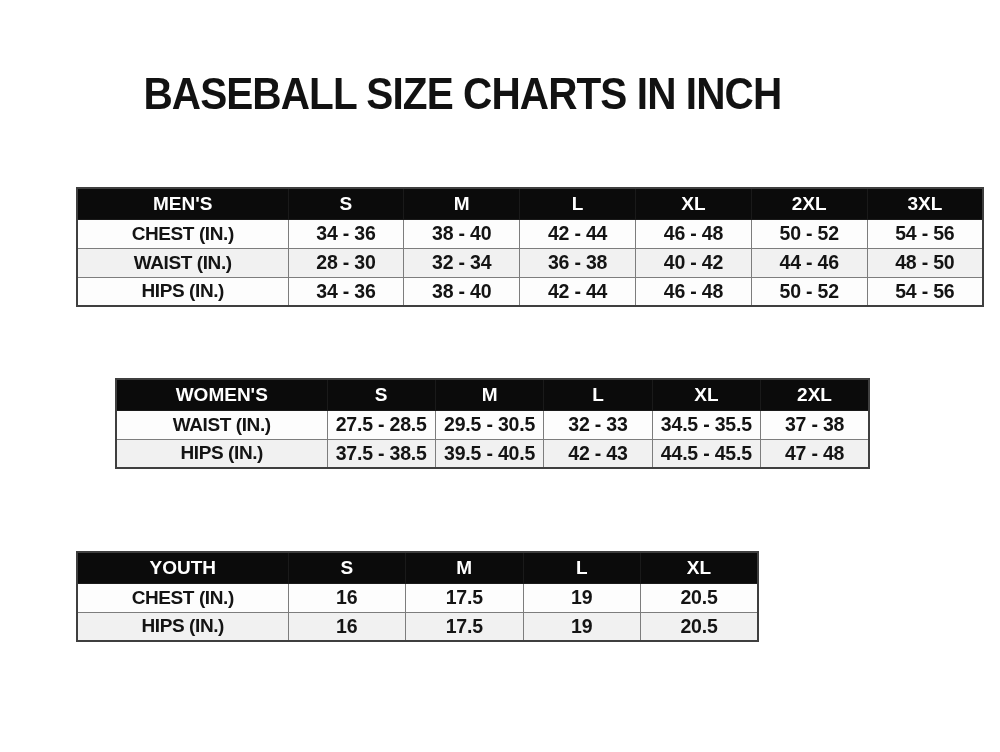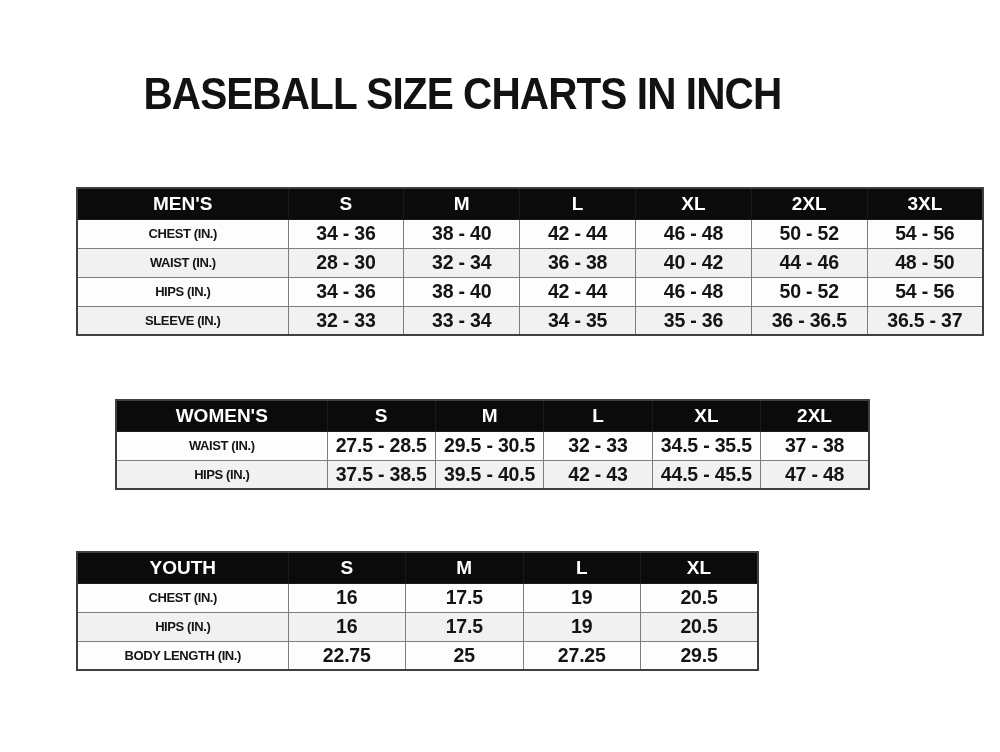--- a/index.html
+++ b/index.html
@@ -24,21 +24,21 @@
     letter-spacing: -1px;
   }
   .title .squeeze {
     display: inline-block;
     transform: scaleX(0.90);
     transform-origin: center;
     white-space: nowrap;
   }
   .table-wrap { position: absolute; left: 44px; }
   .table-wrap.mens   { top: 187px; width: 908px; }
-  .table-wrap.womens { top: 399px; width: 794px; padding-left: 39px; }
+  .table-wrap.womens { top: 378px; width: 794px; padding-left: 39px; }
   .table-wrap.youth  { top: 551px; width: 683px; }
 
   table.size-table {
     width: 100%;
     border-collapse: collapse;
     table-layout: fixed;
     border: 2px solid var(--outer_border, #3f3f3f);
     margin-left: 32px;
   }
   table.size-table th {
@@ -58,21 +58,21 @@
     font-weight: bold;
     color: var(--cell_text, #141414);
     text-align: center;
     vertical-align: middle;
     border: 1px solid var(--grid_border, #7d7d7d);
     letter-spacing: -0.2px;
     white-space: nowrap;
     overflow: hidden;
   }
   table.size-table td.label-col {
-    font-size: 13px;
+    font-size: 19px;
     letter-spacing: -0.4px;
   }
   table.size-table tbody tr:nth-child(odd) td  { background: var(--row_white, #fdfdfd); }
   table.size-table tbody tr:nth-child(even) td { background: var(--row_gray, #f1f1f1); }
   col.label-col { width: 211px; }
 </style>
 </head>
 <body>
 
 <div class="page">
@@ -124,29 +124,20 @@
           </tr>
           <tr>
             <td class="label-col">HIPS (IN.)</td>
             <td>34 - 36</td>
             <td>38 - 40</td>
             <td>42 - 44</td>
             <td>46 - 48</td>
             <td>50 - 52</td>
             <td>54 - 56</td>
           </tr>
-          <tr>
-            <td class="label-col">SLEEVE (IN.)</td>
-            <td>32 - 33</td>
-            <td>33 - 34</td>
-            <td>34 - 35</td>
-            <td>35 - 36</td>
-            <td>36 - 36.5</td>
-            <td>36.5 - 37</td>
-          </tr>
         </tbody>
     </table>
   </div>
 
   <div class="table-wrap womens">
     <table class="size-table">
       <colgroup>
           <col class="label-col">
           <col>
           <col>
@@ -211,24 +202,17 @@
             <td>19</td>
             <td>20.5</td>
           </tr>
           <tr>
             <td class="label-col">HIPS (IN.)</td>
             <td>16</td>
             <td>17.5</td>
             <td>19</td>
             <td>20.5</td>
           </tr>
-          <tr>
-            <td class="label-col">BODY LENGTH (IN.)</td>
-            <td>22.75</td>
-            <td>25</td>
-            <td>27.25</td>
-            <td>29.5</td>
-          </tr>
         </tbody>
     </table>
   </div>
 
 </div>
 
 </body></html>

